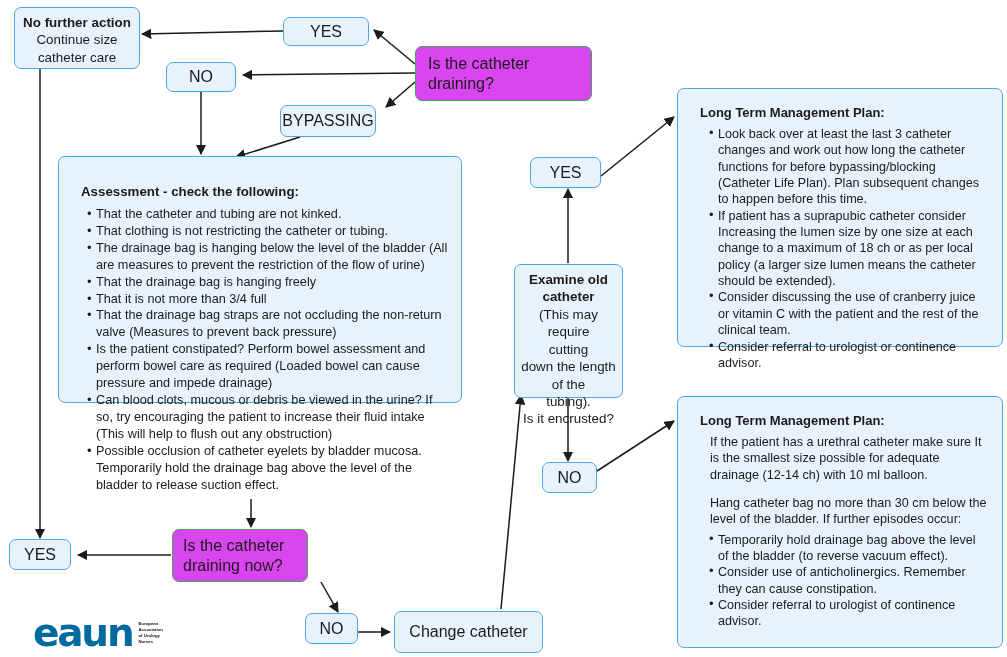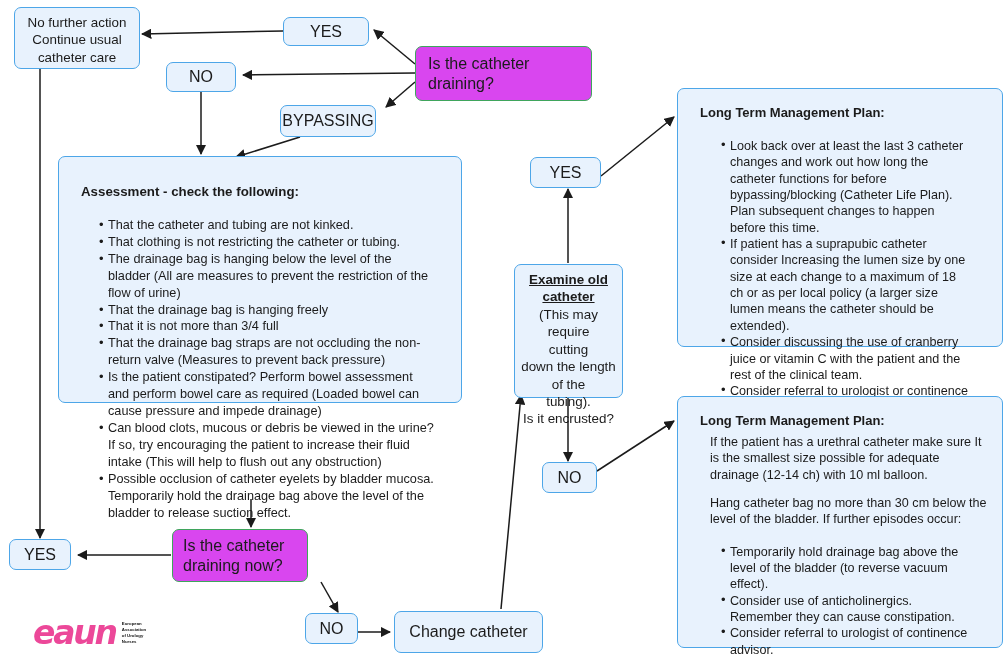--- a/index.html
+++ b/index.html
@@ -33,45 +33,45 @@
 
   .node.textblock {
     display:block;
     text-align:left;
     padding:14px 14px 12px 14px;
     font-size:12.6px;
     line-height:1.30;
   }
   .node.textblock .hd { font-weight:bold; font-size:13px; display:block; margin:2px 0 4px 8px; }
   .node.textblock .para { display:block; margin:0 0 0 18px; }
-  .node.textblock ul { margin:16px; padding:0 0 0 13px; list-style:none; }
+  .node.textblock ul { margin:4px; padding:0 0 0 13px; list-style:none; }
   .node.textblock li { position:relative; margin:0 0 0 0; padding-left:9px; }
   .node.textblock li::before {
     content:"\2022"; position:absolute; left:0; top:-1px; font-size:13px;
   }
   .node.assess { font-size:12.7px; line-height:1.335; padding:26px 8px 10px 10px; }
   .node.assess .hd { margin:0 0 5px 12px; font-size:13.3px; }
   .node.assess ul { padding-left:14px; }
 
   .node.centeredmulti {
     display:block;
     text-align:center;
     font-size:13.4px;
     line-height:1.30;
     padding:6px 4px;
   }
-  .node.centeredmulti b { font-weight:bold;text-decoration:underline; }
+  .node.centeredmulti b { font-weight:bold; }
 
   .spacer { display:block; height:12px; }
 
   
   #logo { position:absolute; left:33px; top:613px; width:118px; height:40px; z-index:3;
           display:flex; align-items:center; }
-  #logo .word { font-family:"DejaVu Sans", sans-serif; font-weight:bold; font-size:33px;
-                letter-spacing:-2.2px; color:#ec4899; line-height:0.8;font-style:italic; }
+  #logo .word { font-family:"DejaVu Sans", sans-serif; font-weight:bold; font-size:39px;
+                letter-spacing:-2.2px; color:#0369a1; line-height:0.8; }
   #logo .sub { margin-left:6px; font-size:4.3px; line-height:1.45; color:#111; font-weight:bold; }
 </style>
 </head>
 <body>
 
 <div id="canvas">
 
   <svg class="edges" viewBox="0 0 1007 657">
     <defs>
       <marker id="ah" viewBox="0 0 10 10" refX="9" refY="5" markerWidth="7" markerHeight="7" orient="auto-start-reverse">
@@ -108,22 +108,22 @@
 
       <path d="M 568 398 L 568 461"></path>
 
       <path d="M 601 176 L 674 117"></path>
 
       <path d="M 597 471 L 674 421"></path>
     </g>
   </svg>
 
   <div class="node centeredmulti" style="left:14px; top:7px; width:126px; height:62px;">
-    <span style="font-weight:normal;">No further action</span>
-    <span>Continue usual</span>
+    <span style="font-weight:bold;">No further action</span>
+    <span>Continue size</span>
     <span>catheter care</span>
   </div>
 
   <div class="node pill" style="left:283px; top:17px; width:86px; height:29px;">YES</div>
 
   <div class="node pill" style="left:166px; top:62px; width:70px; height:30px;">NO</div>
 
   <div class="node pill" style="left:280px; top:105px; width:96px; height:32px;">BYPASSING</div>
 
   <div class="node green q" style="left:415px; top:46px; width:177px; height:55px; padding:0 12px;">Is the catheter draining?</div>

